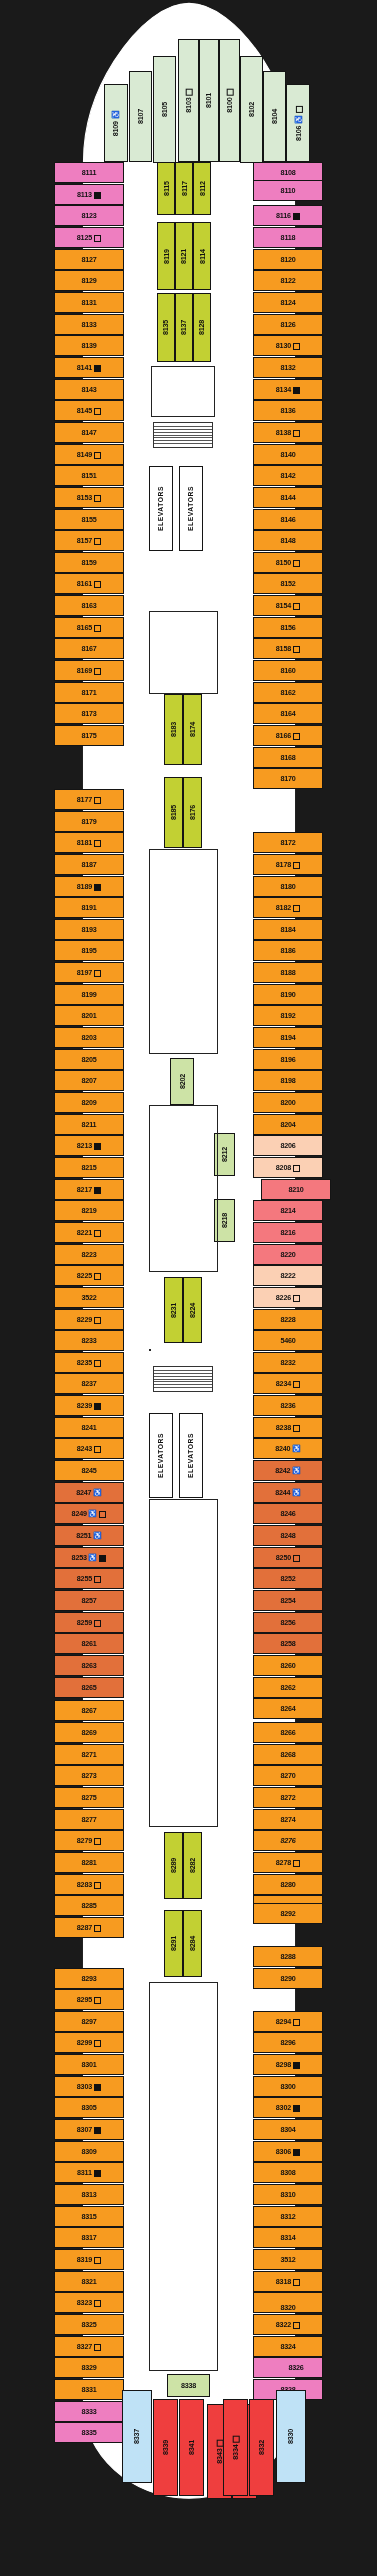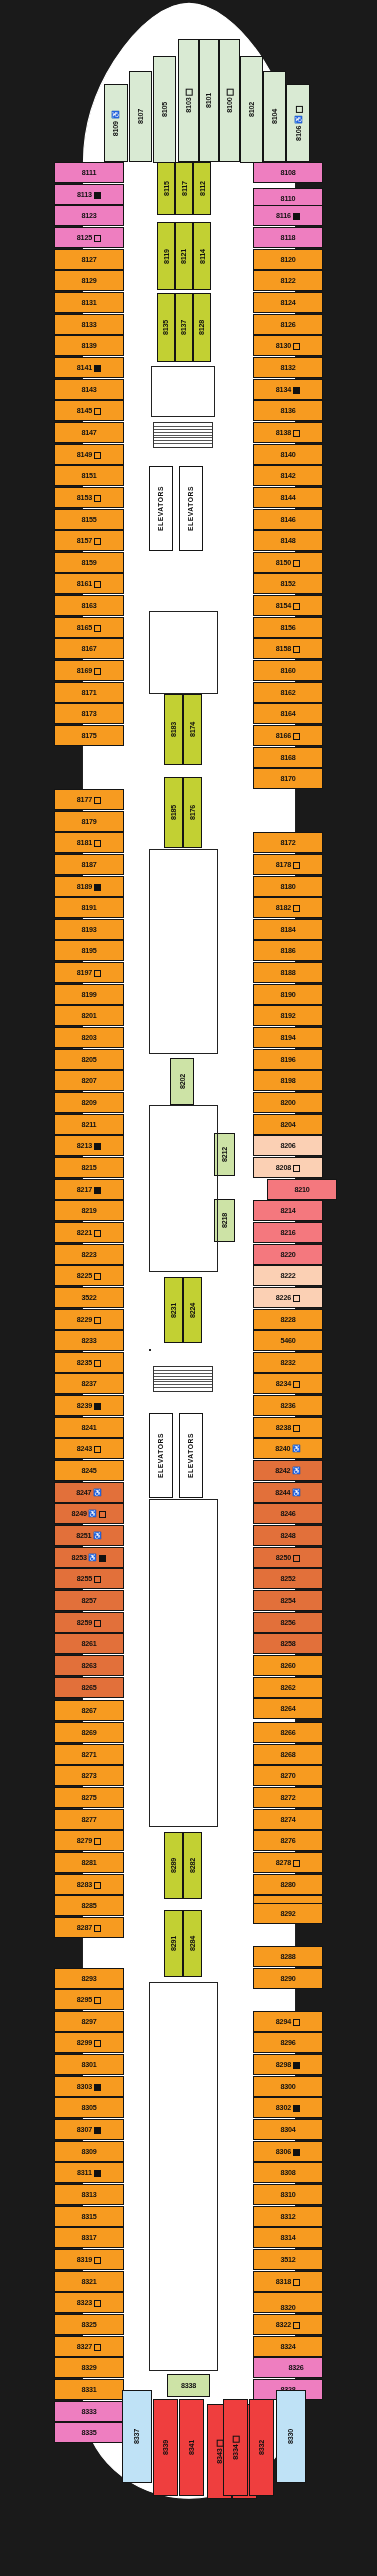--- a/index.html
+++ b/index.html
@@ -373,21 +373,21 @@
     </div>
     <div class="cab vert-host c-pink" style="left: 54px; top: 2401px; width: 70px; height: 21px;">
       <span class="num">8333</span>
     </div>
     <div class="cab vert-host c-pink" style="left: 54px; top: 2422px; width: 70px; height: 21px;">
       <span class="num">8335</span>
     </div>
     <div class="cab vert-host c-pink" style="left: 253px; top: 162px; width: 70px; height: 21px;">
       <span class="num">8108</span>
     </div>
-    <div class="cab vert-host c-pink" style="left: 253px; top: 188px; width: 70px; height: 21px; text-align: center;">
+    <div class="cab vert-host c-pink" style="left: 253px; top: 180px; width: 70px; height: 21px; text-align: center;">
       <span class="num">8110</span>
     </div>
     <div class="cab vert-host c-pink" style="left: 253px; top: 205px; width: 70px; height: 21px;">
       <span class="num">8116<span class="ic filled"></span></span>
     </div>
     <div class="cab vert-host c-pink" style="left: 253px; top: 227px; width: 70px; height: 21px;">
       <span class="num">8118</span>
     </div>
     <div class="cab vert-host c-orange" style="left: 253px; top: 249px; width: 70px; height: 21px;">
       <span class="num">8120</span>
@@ -505,21 +505,21 @@
     </div>
     <div class="cab vert-host c-orange" style="left: 253px; top: 1114px; width: 70px; height: 21px;">
       <span class="num">8204</span>
     </div>
     <div class="cab vert-host c-salmon" style="left: 253px; top: 1135px; width: 70px; height: 21px;">
       <span class="num">8206</span>
     </div>
     <div class="cab vert-host c-salmon" style="left: 253px; top: 1157px; width: 70px; height: 21px;">
       <span class="num">8208<span class="ic"></span></span>
     </div>
-    <div class="cab vert-host c-red" style="left: 267px; top: 1179px; width: 70px; height: 21px;">
+    <div class="cab vert-host c-red" style="left: 261px; top: 1179px; width: 70px; height: 21px;">
       <span class="num">8210</span>
     </div>
     <div class="cab vert-host c-red" style="left: 253px; top: 1200px; width: 70px; height: 21px;">
       <span class="num">8214</span>
     </div>
     <div class="cab vert-host c-red" style="left: 253px; top: 1222px; width: 70px; height: 21px;">
       <span class="num">8216</span>
     </div>
     <div class="cab vert-host c-red" style="left: 253px; top: 1244px; width: 70px; height: 21px;">
       <span class="num">8220</span>
@@ -595,21 +595,21 @@
     </div>
     <div class="cab vert-host c-orange" style="left: 253px; top: 1765px; width: 70px; height: 21px;">
       <span class="num">8270</span>
     </div>
     <div class="cab vert-host c-orange" style="left: 253px; top: 1787px; width: 70px; height: 21px;">
       <span class="num">8272</span>
     </div>
     <div class="cab vert-host c-orange" style="left: 253px; top: 1809px; width: 70px; height: 21px;">
       <span class="num">8274</span>
     </div>
-    <div class="cab vert-host c-orange" style="left: 253px; top: 1830px; width: 70px; height: 21px;">
+    <div class="cab vert-host c-orange" style="left: 253px; top: 1830px; width: 70px; height: 21px; font-style: italic;">
       <span class="num">8276</span>
     </div>
     <div class="cab vert-host c-orange" style="left: 253px; top: 1852px; width: 70px; height: 21px;">
       <span class="num">8278<span class="ic"></span></span>
     </div>
     <div class="cab vert-host c-orange" style="left: 253px; top: 1874px; width: 70px; height: 21px;">
       <span class="num">8280</span>
     </div>
     <div class="cab vert-host c-orange" style="left: 253px; top: 1895px; width: 70px; height: 21px;">
       <span class="num">8286<span class="ic"></span></span>

